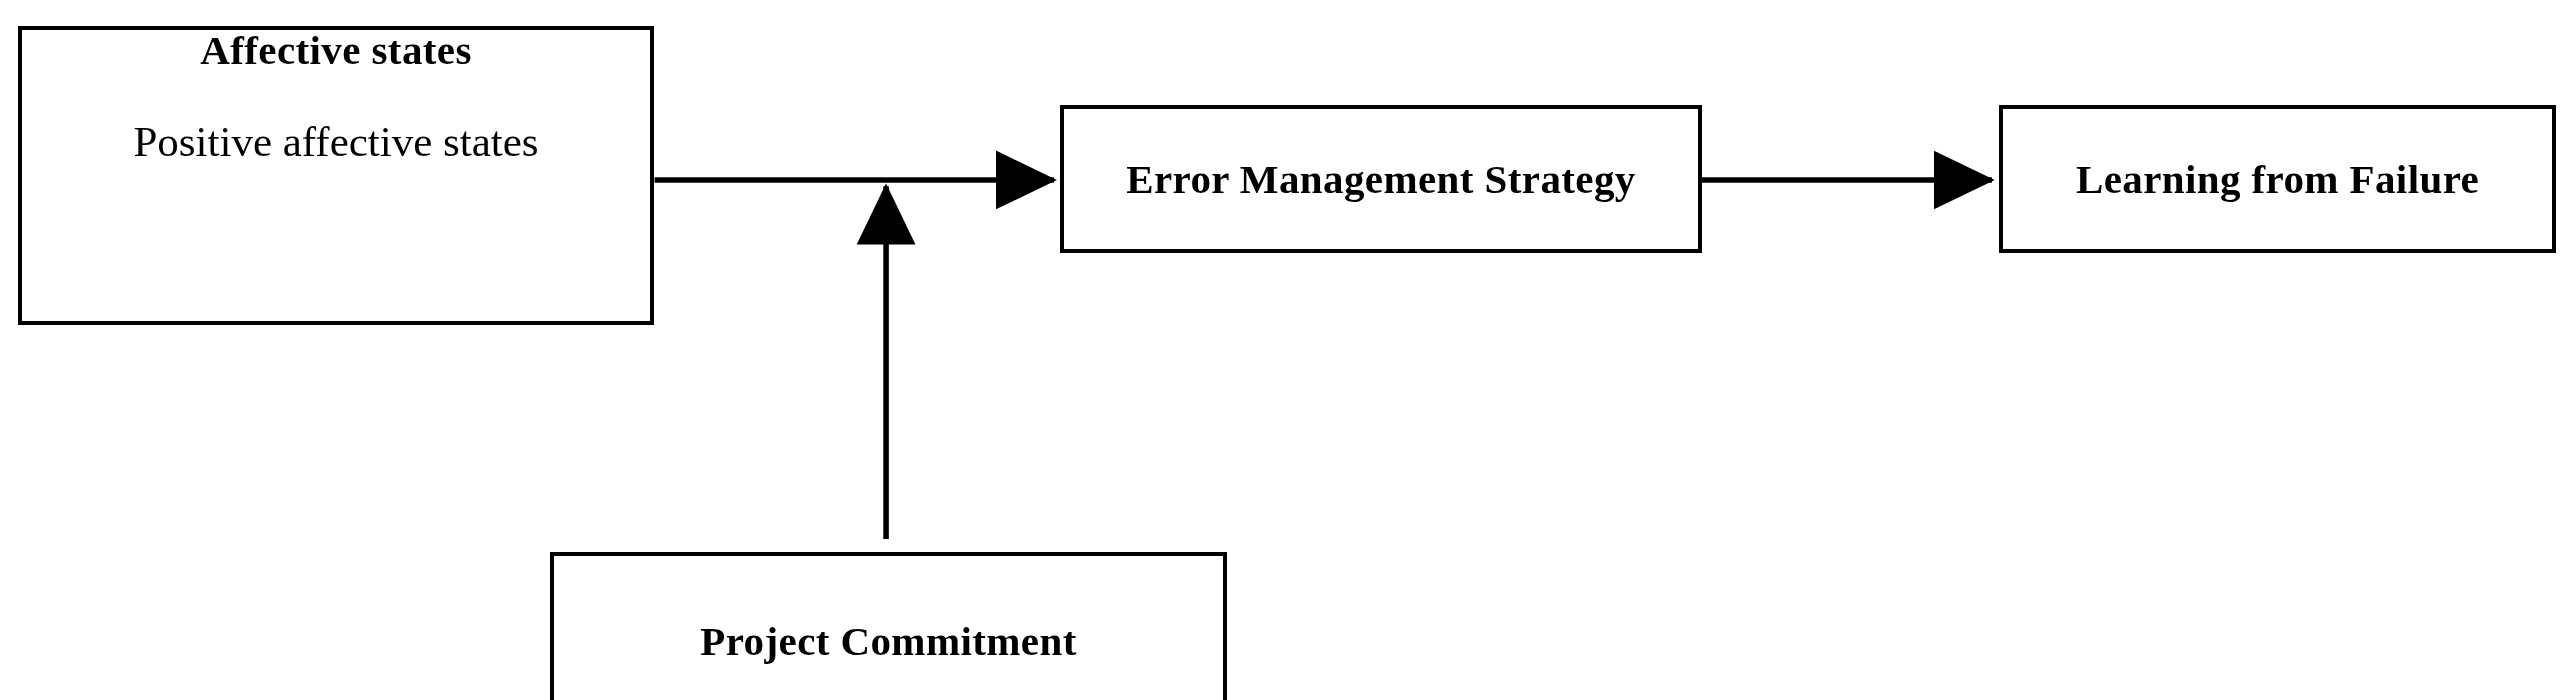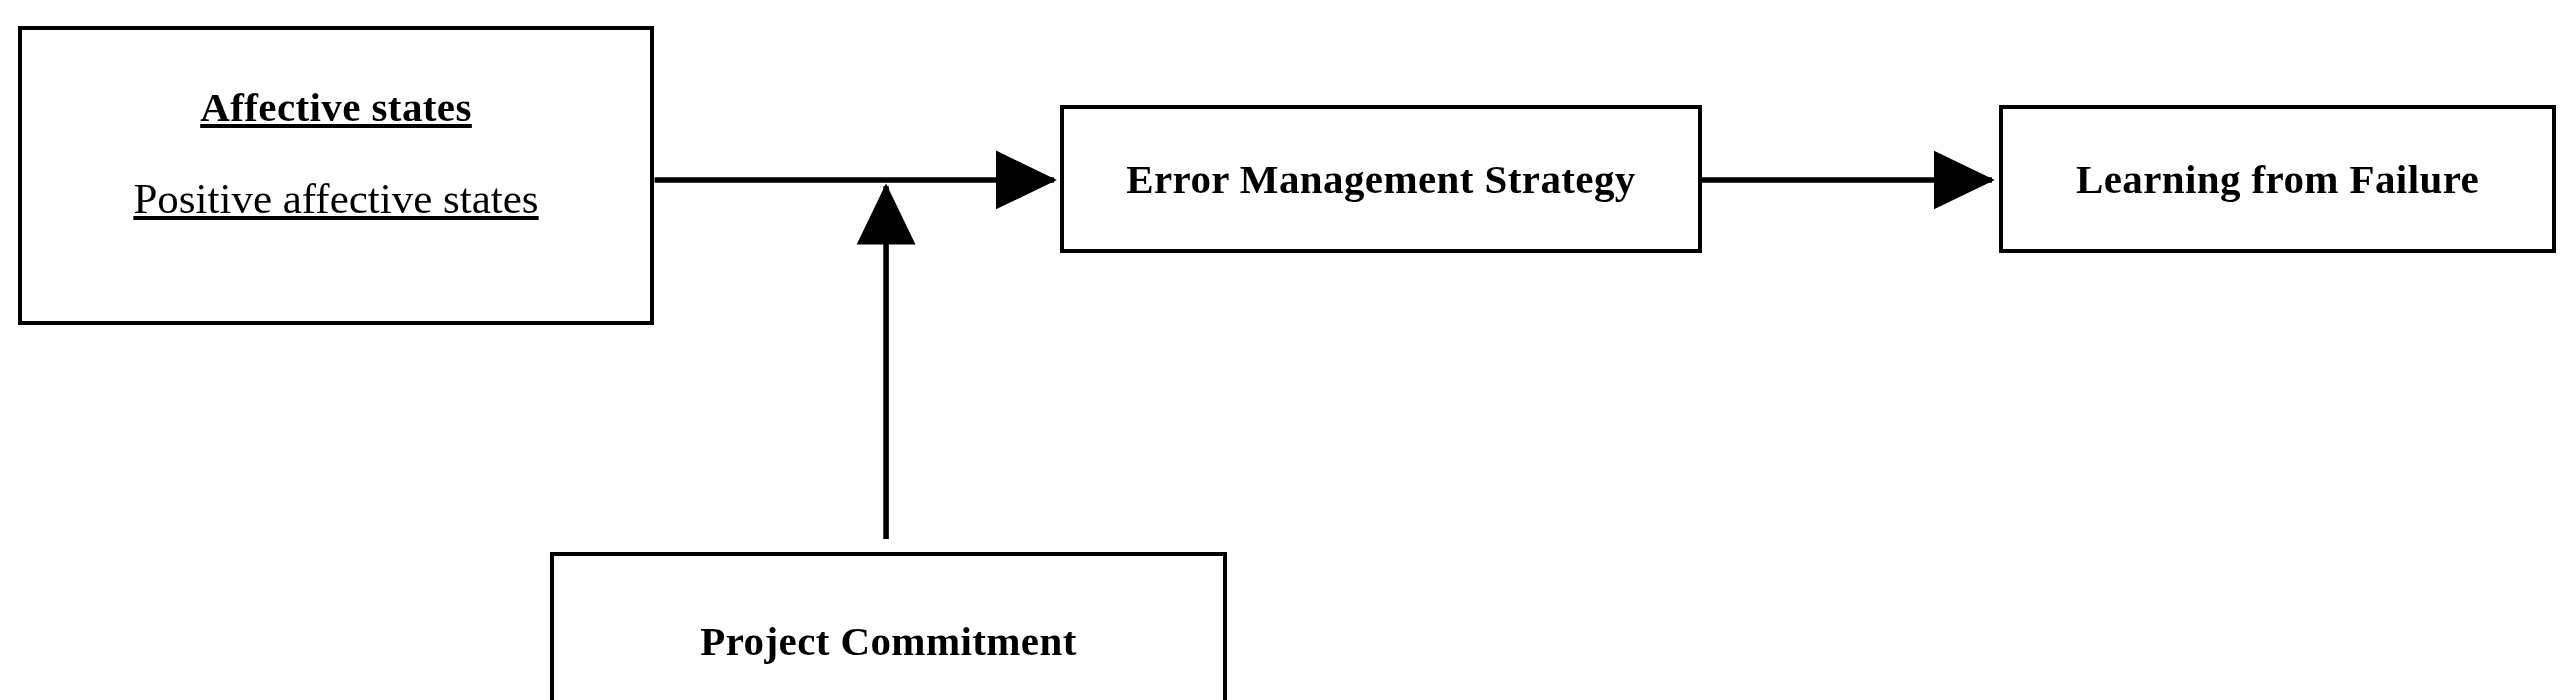--- a/index.html
+++ b/index.html
@@ -52,22 +52,20 @@
     white-space: nowrap;
   }
 
   
   #node-affective-states {
     left: 18px;
     top: 26px;
     width: 636px;
     height: 299px;
     justify-content: flex-start;
-    padding-top: 57px;
-    text-decoration: underline;
   }
   #node-affective-states .node-title { margin-bottom: 49px; }
   #node-affective-states .node-subitem { margin-bottom: 30px; }
 
   #node-error-management-strategy {
     left: 1060px;
     top: 105px;
     width: 642px;
     height: 148px;
   }

